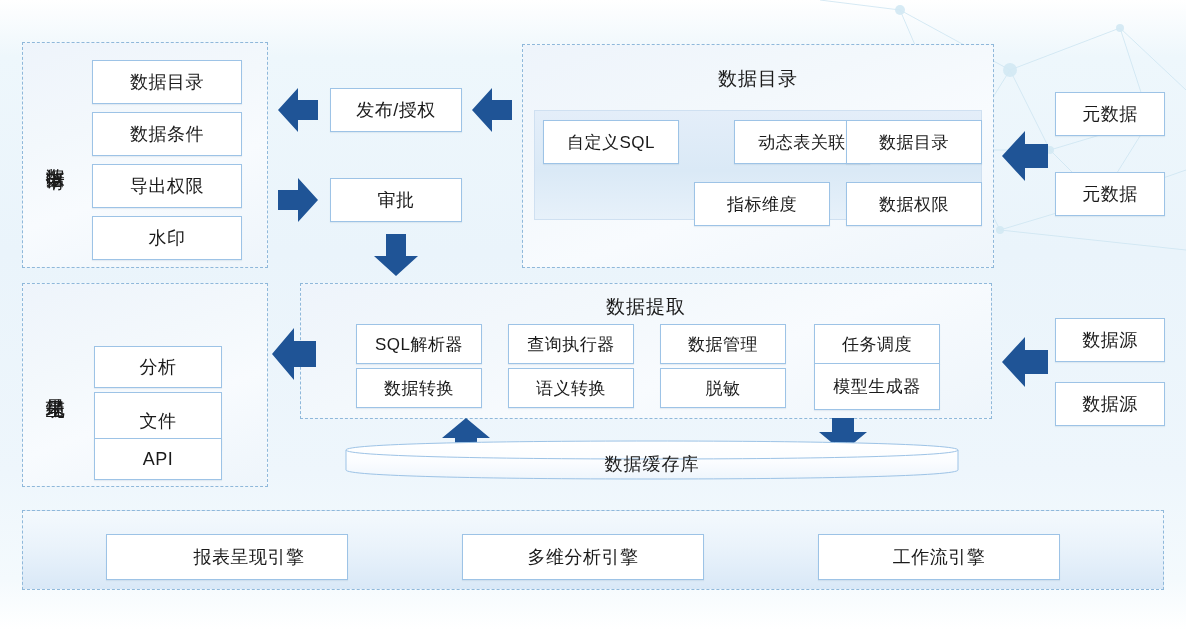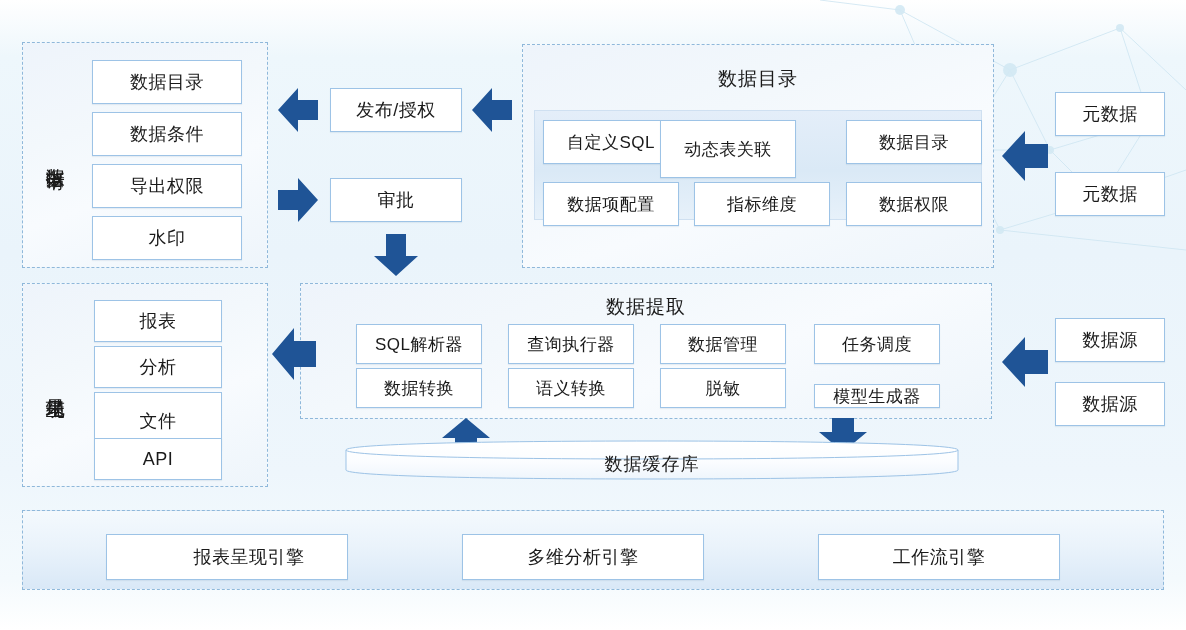--- a/index.html
+++ b/index.html
@@ -113,21 +113,20 @@
 
   <div class="node" style="left:92px;top:60px;width:150px;height:44px;">数据目录</div>
   <div class="node" style="left:92px;top:112px;width:150px;height:44px;">数据条件</div>
   <div class="node" style="left:92px;top:164px;width:150px;height:44px;">导出权限</div>
   <div class="node" style="left:92px;top:216px;width:150px;height:44px;">水印</div>
 
   <div class="group g-soft" style="left:22px;top:283px;width:246px;height:204px;">
   </div>
   <div class="vlabel" style="left:32px;top:292px;width:46px;height:186px;">结果呈现</div>
 
-  <div class="node" style="left:94px;top:300px;width:128px;height:42px;">报表</div>
   <div class="node" style="left:94px;top:346px;width:128px;height:42px;">分析</div>
   <div class="node" style="left:94px;top:392px;width:128px;height:58px;">文件</div>
   <div class="node" style="left:94px;top:438px;width:128px;height:42px;text-align:center;">API</div>
 
   <div class="node" style="left:330px;top:88px;width:132px;height:44px;">发布/授权</div>
   <div class="node" style="left:330px;top:178px;width:132px;height:44px;">审批</div>
 
   <div class="arrow" style="left:278px;top:86px;width:40px;height:48px;">
     <svg width="40" height="48" viewBox="0 0 40 48">
       <path d="M0 24 L20 2 L20 14 L40 14 L40 34 L20 34 L20 46 Z" fill="#1f5496"></path>
@@ -151,23 +150,22 @@
       <path d="M24 42 L2 22 L14 22 L14 0 L34 0 L34 22 L46 22 Z" fill="#1f5496"></path>
     </svg>
   </div>
 
   <div class="group g-soft" style="left:522px;top:44px;width:472px;height:224px;">
   </div>
   <div class="panel-title" style="left:522px;top:66px;width:472px;">数据目录</div>
   <div class="panel" style="left:534px;top:110px;width:448px;height:110px;"></div>
 
   <div class="node small" style="left:543px;top:120px;width:136px;height:44px;">自定义SQL</div>
-  <div class="node small" style="left:660px;top:120px;width:136px;height:58px;">动态表关联</div>
+  <div class="node small" style="left:734px;top:120px;width:136px;height:44px;">动态表关联</div>
   <div class="node small" style="left:846px;top:120px;width:136px;height:44px;">数据目录</div>
-  <div class="node small" style="left:543px;top:182px;width:136px;height:44px;">数据项配置</div>
   <div class="node small" style="left:694px;top:182px;width:136px;height:44px;">指标维度</div>
   <div class="node small" style="left:846px;top:182px;width:136px;height:44px;">数据权限</div>
 
   <div class="arrow" style="left:1002px;top:128px;width:46px;height:56px;">
     <svg width="46" height="56" viewBox="0 0 46 56">
       <path d="M0 28 L23 3 L23 16 L46 16 L46 40 L23 40 L23 53 Z" fill="#1f5496"></path>
     </svg>
   </div>
 
   <div class="node" style="left:1055px;top:92px;width:110px;height:44px;">元数据</div>
@@ -178,21 +176,21 @@
   <div class="panel-title" style="left:300px;top:294px;width:692px;">数据提取</div>
 
   <div class="node small" style="left:356px;top:324px;width:126px;height:40px;">SQL解析器</div>
   <div class="node small" style="left:508px;top:324px;width:126px;height:40px;">查询执行器</div>
   <div class="node small" style="left:660px;top:324px;width:126px;height:40px;">数据管理</div>
   <div class="node small" style="left:814px;top:324px;width:126px;height:40px;">任务调度</div>
 
   <div class="node small" style="left:356px;top:368px;width:126px;height:40px;">数据转换</div>
   <div class="node small" style="left:508px;top:368px;width:126px;height:40px;">语义转换</div>
   <div class="node small" style="left:660px;top:368px;width:126px;height:40px;">脱敏</div>
-  <div class="node small" style="left:814px;top:384px;width:126px;height:24px;">模型生成器</div>
+  <div class="node small" style="left:814px;top:363px;width:126px;height:47px;">模型生成器</div>
 
   <div class="arrow" style="left:272px;top:324px;width:44px;height:60px;">
     <svg width="44" height="60" viewBox="0 0 44 60">
       <path d="M0 30 L22 4 L22 17 L44 17 L44 43 L22 43 L22 56 Z" fill="#1f5496"></path>
     </svg>
   </div>
 
   <div class="arrow" style="left:1002px;top:334px;width:46px;height:56px;">
     <svg width="46" height="56" viewBox="0 0 46 56">
       <path d="M0 28 L23 3 L23 16 L46 16 L46 40 L23 40 L23 53 Z" fill="#1f5496"></path>

